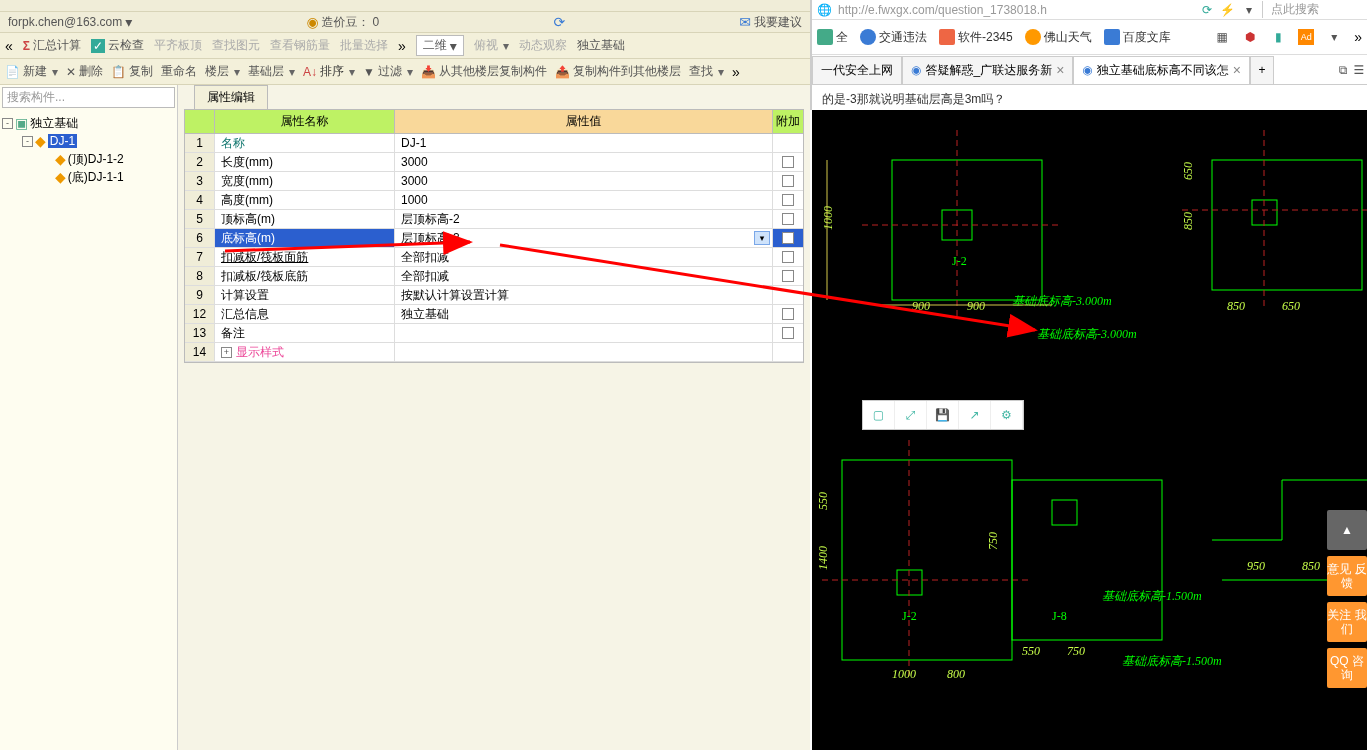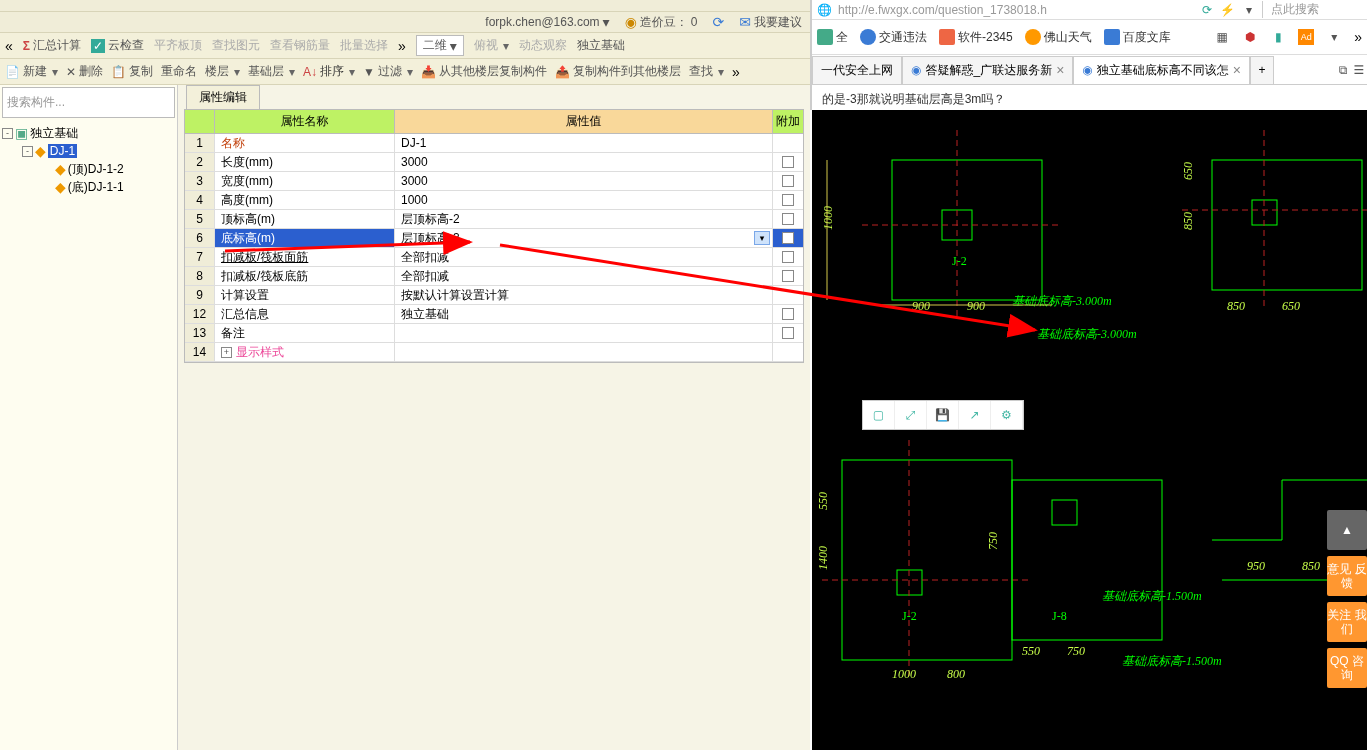--- a/index.html
+++ b/index.html
@@ -16,56 +16,56 @@
 .fav-icon { width:16px; height:16px; border-radius:2px; }
 .tab-bar { display:flex; align-items:center; height:30px; border-bottom:1px solid #ccc; }
 .tab { display:flex; align-items:center; gap:4px; padding:0 8px; height:28px; border:1px solid #ccc; border-bottom:none; background:#f5f5f5; cursor:pointer; }
 .tab.active { background:#fff; }
 .tab-close { color:#888; font-size:14px; }
 .question-text { padding:6px 10px; color:#333; }
 
 
 .app-area { position:absolute; left:0; top:0; width:810px; height:750px; background:#fffae5; }
 .menu-frag { height:12px; background:#f0edd8; border-bottom:1px solid #d8d4b8; }
-.info-bar { height:21px; display:flex; justify-content:flex-end; align-items:center; padding:0 8px; gap:15px; color:#555; background:#f0edd8; border-bottom:1px solid #d8d4b8; }
+.info-bar { height:21px; display:flex; justify-content:space-between; align-items:center; padding:0 8px; gap:32px; color:#555; background:#f0edd8; border-bottom:1px solid #d8d4b8; }
 .info-item { display:flex; align-items:center; gap:3px; cursor:pointer; }
 .toolbar { height:26px; display:flex; align-items:center; padding:0 5px; gap:10px; background:#f3f0da; border-bottom:1px solid #d8d4b8; overflow:hidden; white-space:nowrap; }
 .tb-btn { display:flex; align-items:center; gap:3px; color:#555; cursor:pointer; }
 .tb-btn.disabled { color:#aaa; }
 .toolbar2 { height:26px; display:flex; align-items:center; padding:0 5px; gap:8px; background:#f3f0da; border-bottom:1px solid #d8d4b8; overflow:hidden; white-space:nowrap; }
 .dd-arrow::after { content:"▾"; margin-left:2px; color:#666; }
 
 .main-split { display:flex; height:calc(100% - 85px); }
 .tree-panel { width:178px; background:#fefdf0; border-right:1px solid #ccc; display:flex; flex-direction:column; }
-.search-box { height:31px; margin:2px; border:1px solid #bbb; background:#fff; display:flex; align-items:center; padding:0 4px; color:#999; }
+.search-box { height:21px; margin:2px; border:1px solid #bbb; background:#fff; display:flex; align-items:center; padding:0 4px; color:#999; }
 .tree { padding:4px 2px; }
 .tree-node { display:flex; align-items:center; gap:2px; height:18px; cursor:pointer; }
 .tree-node .exp { width:11px; height:11px; border:1px solid #888; font-size:9px; line-height:9px; text-align:center; color:#555; }
 .tree-ind { display:inline-block; }
 .tree-node.selected span.label { background:#2b5fcf; color:#fff; padding:0 2px; }
 
 .prop-panel { flex:1; background:#f6f4e6; padding:0; }
-.prop-tab { display:inline-block; background:#f3f0da; border:1px solid #bbb; border-bottom:none; padding:3px 12px; margin-left:8px; }
+.prop-tab { display:inline-block; background:#f3f0da; border:1px solid #bbb; border-bottom:none; padding:3px 12px; margin-left:16px; }
 .prop-grid { border:1px solid #bbb; background:#fff; margin:0 6px; }
 .grid-header { display:flex; background:#bef264; border-bottom:1px solid #bbb; }
 .col-num { width:30px; text-align:center; border-right:1px solid #bbb; padding:3px 0; }
 .col-name { width:180px; text-align:center; border-right:1px solid #bbb; padding:3px 0; }
 .col-val { flex:1; text-align:center; border-right:1px solid #bbb; padding:3px 0; background:#f9d89a; }
 .col-att { width:30px; text-align:center; padding:3px 0; }
 .grid-row { display:flex; border-bottom:1px solid #ddd; height:19px; align-items:stretch; }
 .grid-row .c-num { width:30px; text-align:center; border-right:1px solid #ddd; background:#f0edd8; display:flex; align-items:center; justify-content:center; }
 .grid-row .c-name { width:180px; border-right:1px solid #ddd; padding:0 6px; display:flex; align-items:center; }
 .grid-row .c-val { flex:1; border-right:1px solid #ddd; padding:0 6px; display:flex; align-items:center; position:relative; }
 .grid-row .c-att { width:30px; display:flex; align-items:center; justify-content:center; }
 .grid-row .c-att .chk { width:12px; height:12px; border:1px solid #888; background:#fff; }
 .grid-row.selected { background:#2b5fcf; }
 .grid-row.selected .c-name { color:#fff; }
 .grid-row.selected .c-val { background:#fff; color:#000; }
 .grid-row.selected .c-val .dd-btn { position:absolute; right:2px; width:16px; height:14px; border:1px solid #7aa7e8; background:#cfe3fb; display:flex; align-items:center; justify-content:center; font-size:9px; }
-.link-text { color:#c2410c; }
+.link-text { color:#0f766e; }
 .exp-cell { width:11px; height:11px; border:1px solid #888; font-size:9px; line-height:9px; text-align:center; color:#555; margin-right:4px; }
 
 
 .cad-view { position:absolute; left:812px; top:110px; right:0; bottom:0; background:#000; overflow:hidden; }
 .float-toolbar { position:absolute; left:50px; top:290px; background:#fff; display:flex; border:1px solid #ccc; }
 .float-toolbar .fbtn { width:32px; height:28px; display:flex; align-items:center; justify-content:center; color:#46b8a6; cursor:pointer; border-right:1px solid #eee; }
 .side-btns { position:absolute; right:0; top:400px; display:flex; flex-direction:column; gap:6px; }
 .side-btn { width:40px; height:40px; background:#ff9730; color:#fff; display:flex; align-items:center; justify-content:center; text-align:center; line-height:1.2; cursor:pointer; border-radius:2px; }
 .side-btn.gray { background:#666; }
 

